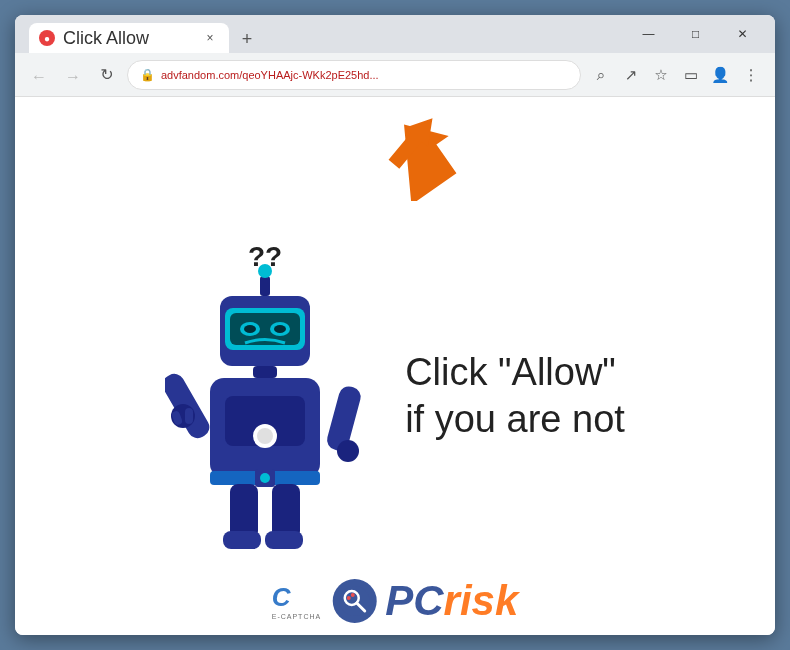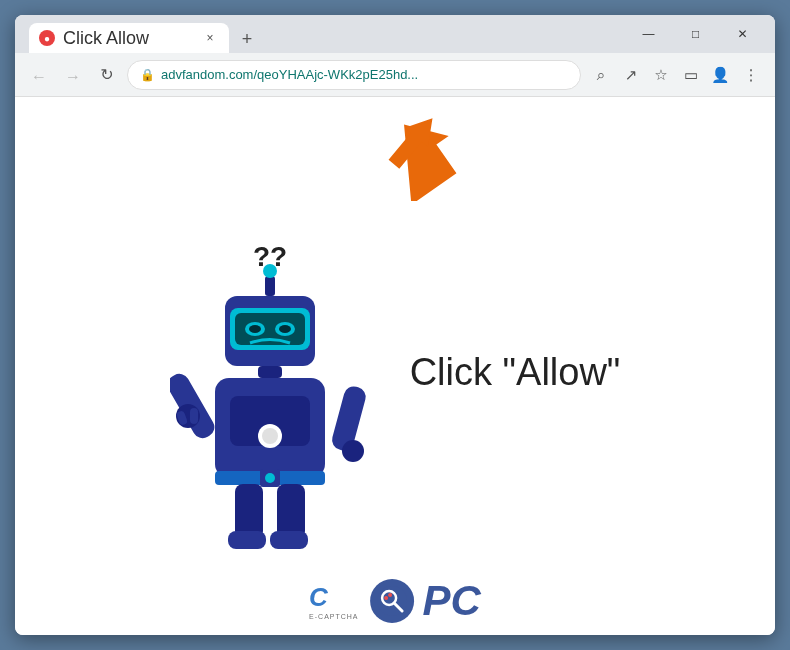--- a/index.html
+++ b/index.html
@@ -166,22 +166,22 @@
       color: #333;
     }
 
     .lock-icon {
       color: #555;
       font-size: 12px;
     }
 
     .url-text {
       flex: 1;
-      font-size: 13px;
-      color: #0f766e;
+      font-size: 11px;
+      color: #b91c1c;
       overflow: hidden;
       white-space: nowrap;
     }
 
     .toolbar-icons {
       display: flex;
       align-items: center;
       gap: 2px;
     }
 
@@ -351,21 +351,21 @@
           <rect x="107" y="248" width="28" height="55" fill="#1a237e" rx="8"></rect>
 
           <rect x="58" y="295" width="38" height="18" fill="#283593" rx="8"></rect>
           <rect x="100" y="295" width="38" height="18" fill="#283593" rx="8"></rect>
         </svg>
       </div>
 
       <div>
         <div class="click-text">
           <span>Click "Allow"</span><br>
-          <br>
+          <span>if you are not</span><br>
         </div>
       </div>
     </div>
 
     <div class="watermark">
 
       <div style="position:relative; margin-right:4px;">
         <div style="font-size:26px; font-weight:900; color:#1565c0; font-style:italic;">C</div>
         <div style="font-size:7px; color:#555; letter-spacing:1px; text-align:center;">E-CAPTCHA</div>
       </div>
@@ -377,17 +377,18 @@
           <circle cx="13" cy="13" r="7" fill="none" stroke="white" stroke-width="2.5"></circle>
           <line x1="18" y1="18" x2="26" y2="26" stroke="white" stroke-width="3" stroke-linecap="round"></line>
 
           <circle cx="10" cy="13" r="2" fill="#e83030"></circle>
           <circle cx="14" cy="10" r="2" fill="#e83030"></circle>
         </svg>
       </div>
 
       <div style="display:flex;align-items:baseline;gap:0;">
         <span style="font-size:42px;font-weight:900;font-style:italic;color:#1a3a8a;">PC</span>
+        <span style="font-size:42px;font-weight:900;font-style:italic;color:#ff6600;">risk</span>
       </div>
     </div>
 
   </div>
 </div>
 
 </body></html>

